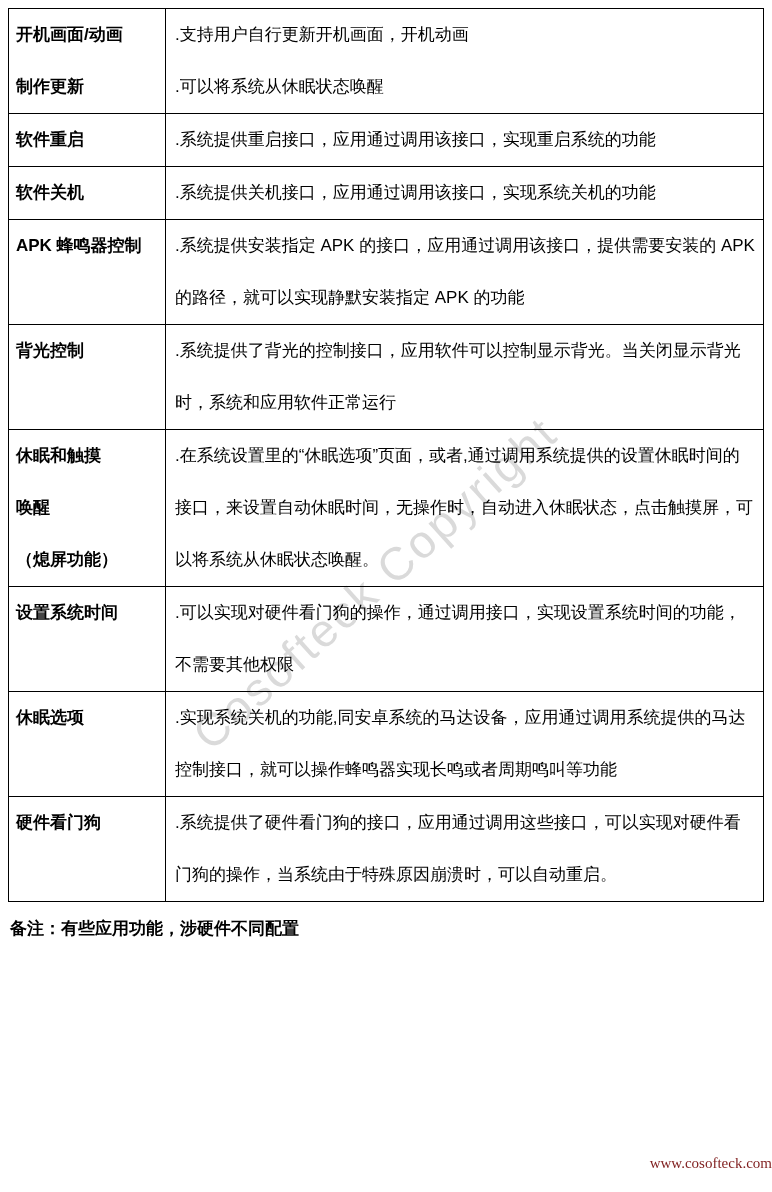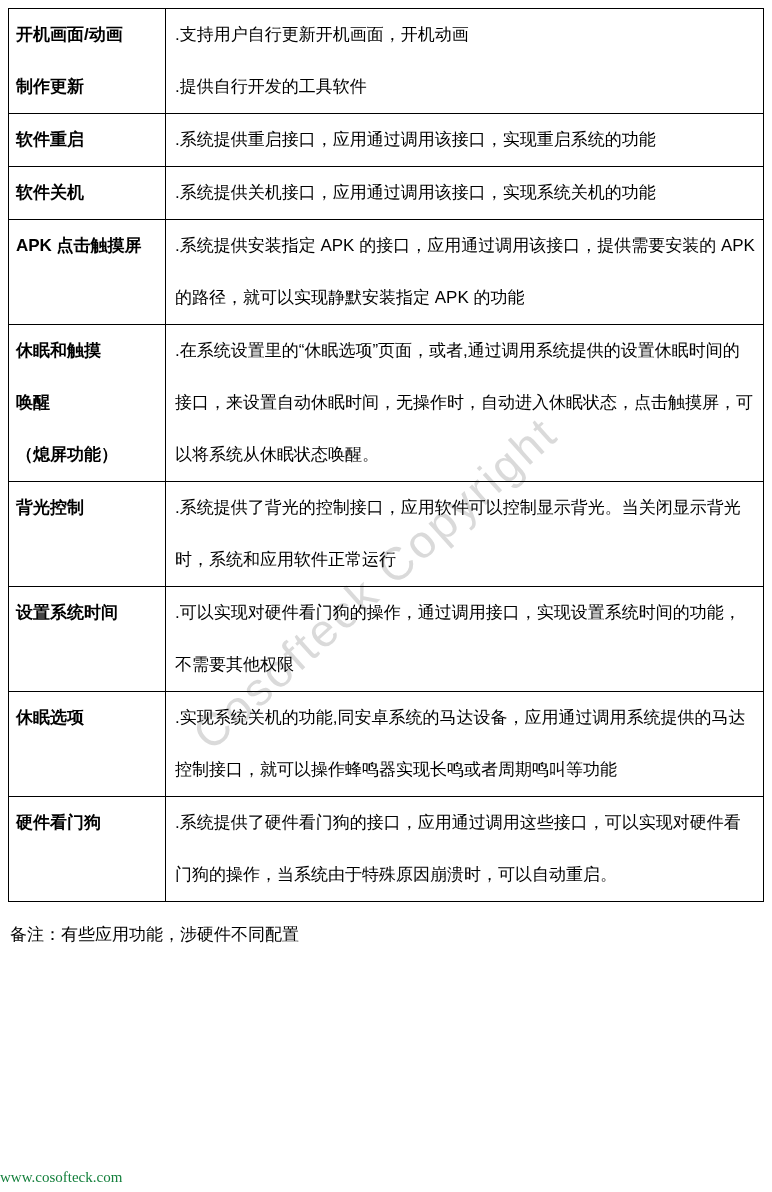--- a/index.html
+++ b/index.html
@@ -58,74 +58,74 @@
   }
   td.feature-cell {
     width: 143px;
     font-weight: bold;
     padding: 0 6px 0 7px;
   }
   td.desc-cell {
     padding: 0 8px 0 9px;
   }
   .note {
-    margin: 20px 0 0 10px;
+    margin: 14px 0 0 10px;
     font-size: 17px;
-    font-weight: normal;
+    font-weight: bold;
     line-height: 26px;
   }
   .footer {
     position: absolute;
-    bottom: 14px;
+    bottom: 28px;
     left: 0;
     width: 100%;
-    text-align: left;
+    text-align: right;
     font-family: "Liberation Serif", serif;
     font-size: 15px;
-    color: #15803d;
+    color: #7f1d1d;
   }
 </style>
 </head>
 <body>
 
 <div class="page">
 
   <div class="watermark">Cosofteck Copyright</div>
 
   <div class="content">
 
     <table class="feature-table">
       <tbody>
           <tr>
             <td class="feature-cell">开机画面/动画
 制作更新</td>
             <td class="desc-cell">.支持用户自行更新开机画面，开机动画
-.提供自行开发的工具软件</td>
+.可以将系统从休眠状态唤醒</td>
           </tr>
           <tr>
             <td class="feature-cell">软件重启</td>
             <td class="desc-cell">.系统提供重启接口，应用通过调用该接口，实现重启系统的功能</td>
           </tr>
           <tr>
             <td class="feature-cell">软件关机</td>
             <td class="desc-cell">.系统提供关机接口，应用通过调用该接口，实现系统关机的功能</td>
           </tr>
           <tr>
-            <td class="feature-cell">APK 点击触摸屏</td>
+            <td class="feature-cell">APK 蜂鸣器控制</td>
             <td class="desc-cell">.系统提供安装指定 APK 的接口，应用通过调用该接口，提供需要安装的 APK 的路径，就可以实现静默安装指定 APK 的功能</td>
+          </tr>
+          <tr>
+            <td class="feature-cell">背光控制</td>
+            <td class="desc-cell">.系统提供了背光的控制接口，应用软件可以控制显示背光。当关闭显示背光时，系统和应用软件正常运行</td>
           </tr>
           <tr>
             <td class="feature-cell">休眠和触摸
 唤醒
 （熄屏功能）</td>
             <td class="desc-cell">.在系统设置里的“休眠选项”页面，或者,通过调用系统提供的设置休眠时间的接口，来设置自动休眠时间，无操作时，自动进入休眠状态，点击触摸屏，可以将系统从休眠状态唤醒。</td>
-          </tr>
-          <tr>
-            <td class="feature-cell">背光控制</td>
-            <td class="desc-cell">.系统提供了背光的控制接口，应用软件可以控制显示背光。当关闭显示背光时，系统和应用软件正常运行</td>
           </tr>
           <tr>
             <td class="feature-cell">设置系统时间</td>
             <td class="desc-cell">.可以实现对硬件看门狗的操作，通过调用接口，实现设置系统时间的功能，不需要其他权限</td>
           </tr>
           <tr>
             <td class="feature-cell">休眠选项</td>
             <td class="desc-cell">.实现系统关机的功能,同安卓系统的马达设备，应用通过调用系统提供的马达控制接口，就可以操作蜂鸣器实现长鸣或者周期鸣叫等功能</td>
           </tr>
           <tr>

